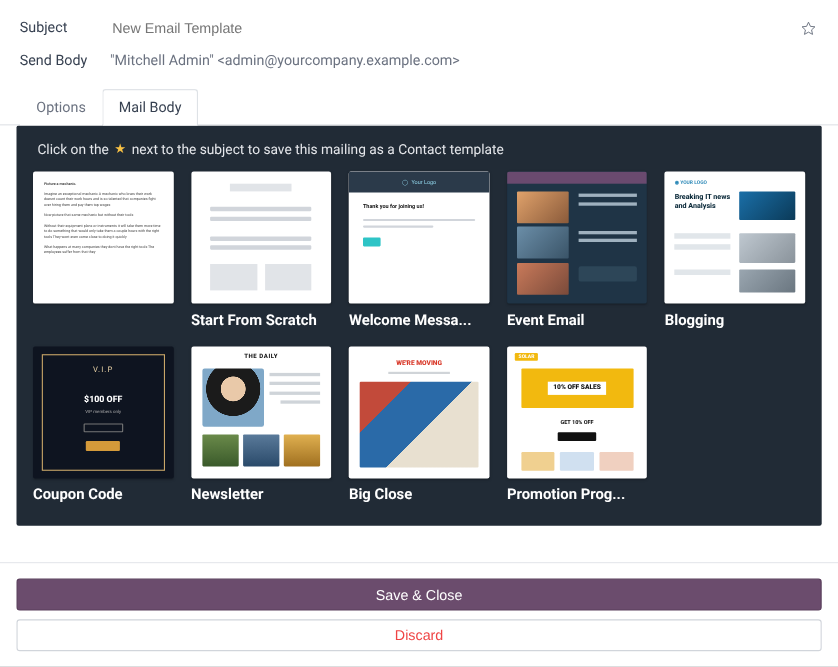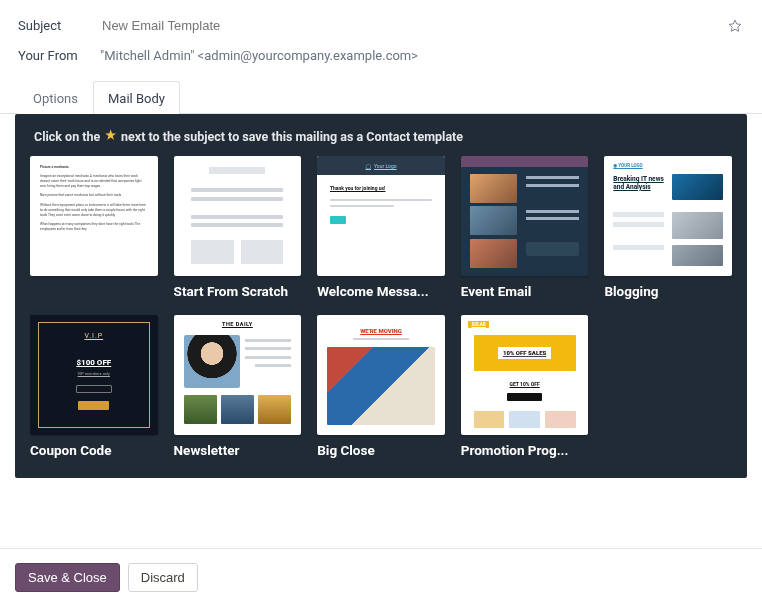--- a/index.html
+++ b/index.html
@@ -17,52 +17,52 @@
   .val input { width:100%; border:none; outline:none; font-size:13px; color:#6b7280; background:transparent; }
   .star-btn { background:none; border:none; cursor:pointer; color:#6b7280; padding:2px; }
   .star-btn svg { width:14px; height:14px; stroke:currentColor; fill:none; display:block; }
 
   .tabs { display:flex; padding:0 18px; border-bottom:1px solid #dee2e6; margin-top:2px; }
   .tab { padding:9px 14px 8px; font-size:13px; color:#6b7280; cursor:pointer; border:1px solid transparent; border-bottom:none; position:relative; top:1px; background:#fff; border-radius:3px 3px 0 0; }
   .tab.active { color:#374151; border-color:#dee2e6; }
 
   .body { flex:1; padding:0 15px 18px; overflow:auto; }
   .panel { background:#212b36; border-radius:2px; padding:15px 15px 20px; }
-  .hint { color:#e5e7eb; font-size:12.5px; margin:0 0 12px 4px; display:flex; align-items:flex-start; gap:5px;font-weight:bold; }
+  .hint { color:#e5e7eb; font-size:12.5px; margin:0 0 12px 4px; display:flex; align-items:flex-start; gap:5px; }
   .hint .star { color:#f8c144; font-size:12px; line-height:1; }
   .grid { display:grid; grid-template-columns:repeat(5, 1fr); gap:16px 16px; }
   .tpl { cursor:pointer; }
   .thumb { width:100%; aspect-ratio: 1/0.94; background:#fff; border-radius:2px; overflow:hidden; position:relative; box-shadow:0 1px 2px rgba(0,0,0,.25); }
   .tpl-name { color:#fff; font-weight:700; font-size:13.5px; margin-top:7px; white-space:nowrap; overflow:hidden; text-overflow:ellipsis; }
 
-  .footer { display:flex; gap:8px; padding:14px 15px; border-top:1px solid #e5e7eb; }
+  .footer { display:flex; gap:8px; padding:14px 15px; border-top:1px solid #e5e7eb;flex-direction:column; }
   .btn-primary { background:#6b4c6d; color:#fff; border:1px solid #5a3f5c; border-radius:3px; padding:6px 12px; font-size:13px; cursor:pointer; font-weight:500;}
-  .btn-secondary { background:#fff; color:#404040; border:1px solid #d1d5db; border-radius:3px; padding:6px 12px; font-size:13px; cursor:pointer;}
+  .btn-secondary { background:#fff; color:#ef4444; border:1px solid #d1d5db; border-radius:3px; padding:6px 12px; font-size:13px; cursor:pointer;}
 
   
   .ln { background:#d1d5db; border-radius:1px; position:absolute; left:10%; right:10%; height:3px; }
-  .bk { position:absolute;text-decoration:underline; }
+  .bk { position:absolute; }
 </style>
 </head>
 <body>
 
 <div class="modal">
 
   <div class="fields">
     <div class="row">
       <div class="lbl">Subject</div>
       <div class="val"><input placeholder="New Email Template" style=""></div>
       <button class="star-btn">
         <svg viewBox="0 0 24 24" stroke-width="1.5">
             <path d="m12 2 3 6.5 7 .7-5.2 4.8L18.3 21 12 17.5 5.7 21l1.5-6.9L2 9.2l7-.7L12 2z"></path>
           </svg>
       </button>
     </div>
     <div class="row">
-      <div class="lbl">Your From</div>
+      <div class="lbl">Send Body</div>
       <div class="val">"Mitchell Admin" &lt;admin@yourcompany.example.com&gt;</div>
     </div>
   </div>
 
   <div class="tabs">
     <div class="tab">Options</div>
     <div class="tab active">Mail Body</div>
   </div>
 
   <div class="body">

